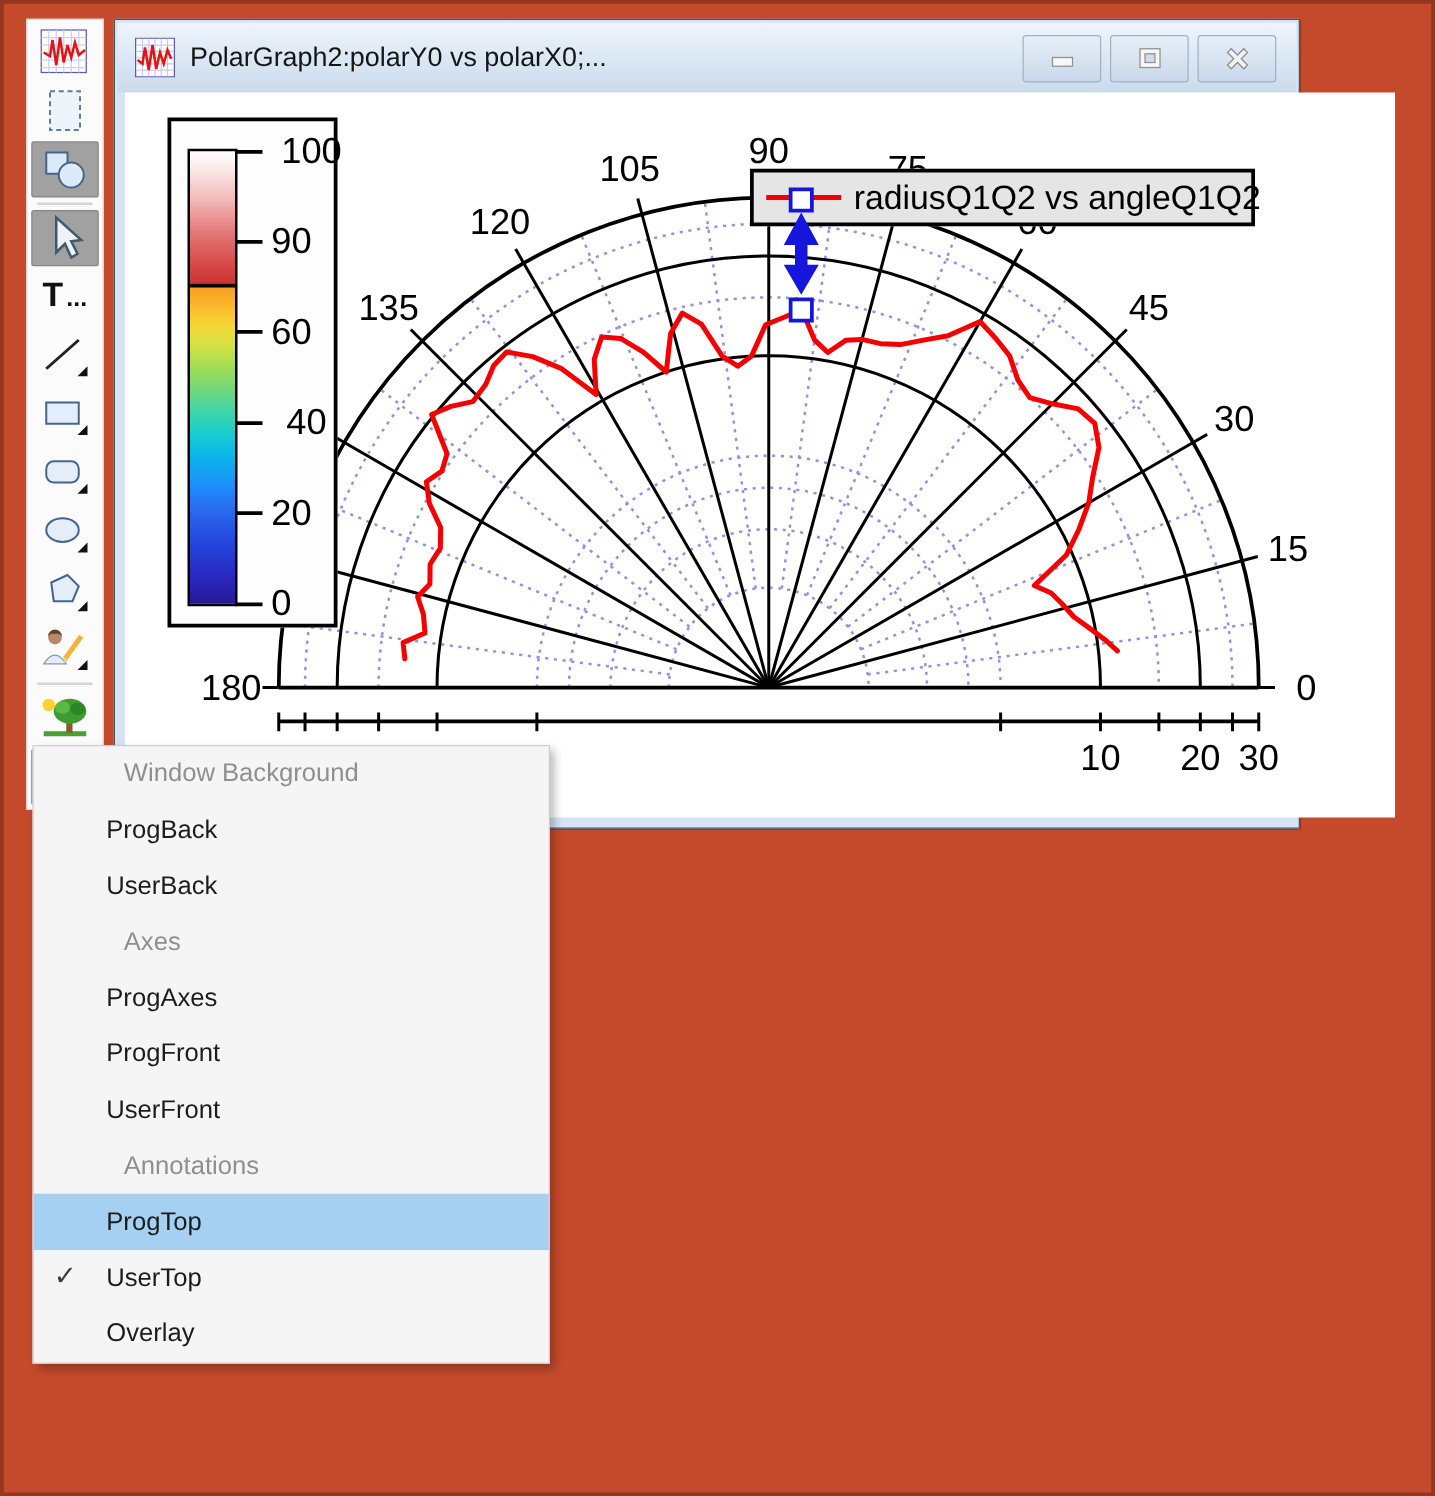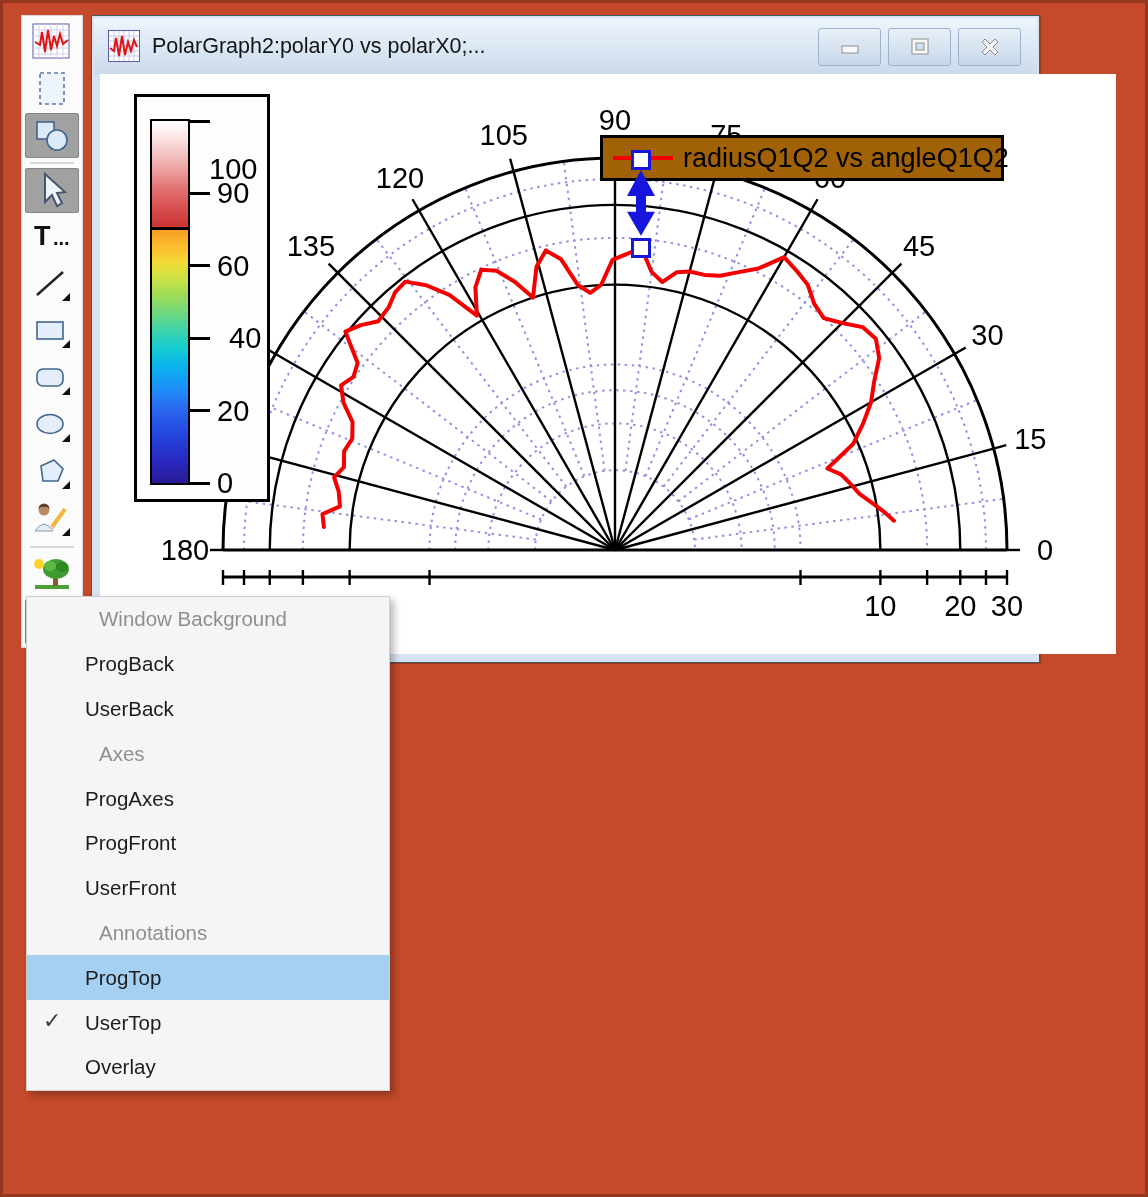--- a/index.html
+++ b/index.html
@@ -32,27 +32,27 @@
 
   
   .colorbar{position:absolute;left:34px;top:20px;width:136px;height:408px;background:#fdfdfd;
             border:3px solid #000;box-sizing:border-box;z-index:4;}
   .cb-bar{position:absolute;left:13px;top:22px;width:36px;height:362px;border:2px solid #000;box-sizing:content-box;}
   .cb-divider{position:absolute;left:0;width:100%;height:3px;background:#000;}
   .cb-tick{position:absolute;width:22px;height:3px;background:#000;}
   .cb-label{position:absolute;font-size:29px;color:#000;}
 
   
-  .legend{position:absolute;left:500px;top:61px;width:404px;height:46px;background:#a16207;
+  .legend{position:absolute;left:500px;top:61px;width:404px;height:46px;background:#e5e5e5;
           border:3px solid #000;box-sizing:border-box;z-index:5;display:flex;align-items:center;}
   .legend-line{position:absolute;left:10px;top:18px;width:60px;height:4px;background:#f40000;}
   .legend-text{margin-left:80px;font-size:27px;color:#000;white-space:nowrap;}
 
   
-  .menu{position:absolute;left:23px;top:593px;width:364px;background:#f5f5f5;border:1px solid #cfcfcf;
+  .menu{position:absolute;left:23px;top:593px;width:414px;background:#f5f5f5;border:1px solid #cfcfcf;
         box-sizing:border-box;z-index:50;box-shadow:4px 4px 7px rgba(0,0,0,.28);}
   .menu-row{height:44.8px;display:flex;align-items:center;position:relative;font-size:20.5px;color:#1c1c1c;}
   .menu-row .lbl{margin-left:58px;}
   .menu-row.header{color:#8f8f8f;}
   .menu-row.header .lbl{margin-left:72px;}
   .menu-row.highlighted{background:#a5d0f2;}
   .menu-check{position:absolute;left:16px;top:8px;font-size:22px;color:#3c3c3c;}
 
   svg text{font-family:"Liberation Sans","DejaVu Sans",sans-serif;}
 </style>
@@ -281,21 +281,21 @@
           <div class="cb-label" style="left: 80px; top: 370px;">0</div>
           <div class="cb-tick" style="left: 51px; top: 312.1px;"></div>
           <div class="cb-label" style="left: 80px; top: 297.6px;">20</div>
           <div class="cb-tick" style="left: 51px; top: 239.7px;"></div>
           <div class="cb-label" style="left: 80px; top: 225.2px; margin-left: 12px;">40</div>
           <div class="cb-tick" style="left: 51px; top: 167.3px;"></div>
           <div class="cb-label" style="left: 80px; top: 152.8px;">60</div>
           <div class="cb-tick" style="left: 51px; top: 94.9px;"></div>
           <div class="cb-label" style="left: 80px; top: 80.4px;">90</div>
           <div class="cb-tick" style="left: 51px; top: 22.5px;"></div>
-          <div class="cb-label" style="left: 72px; top: 8px; margin-top: 48px;">100</div>
+          <div class="cb-label" style="left: 88px; top: 8px;">100</div>
         </div>
 
       <div class="legend">
         <span class="legend-line"></span>
         <span class="legend-text">radiusQ1Q2 vs angleQ1Q2</span>
       </div>
 
       <svg id="drag-overlay" width="1016" height="580">
           <polygon points="541,96 527,122 536,122 536,137.81980332055116 527,137.81980332055116 541,161.81980332055116 555,137.81980332055116 546,137.81980332055116 546,122 555,122" fill="#1515dd"></polygon>
           <rect x="532.5" y="77.5" width="17" height="17" fill="#fff" stroke="#1515dd" stroke-width="3"></rect>

